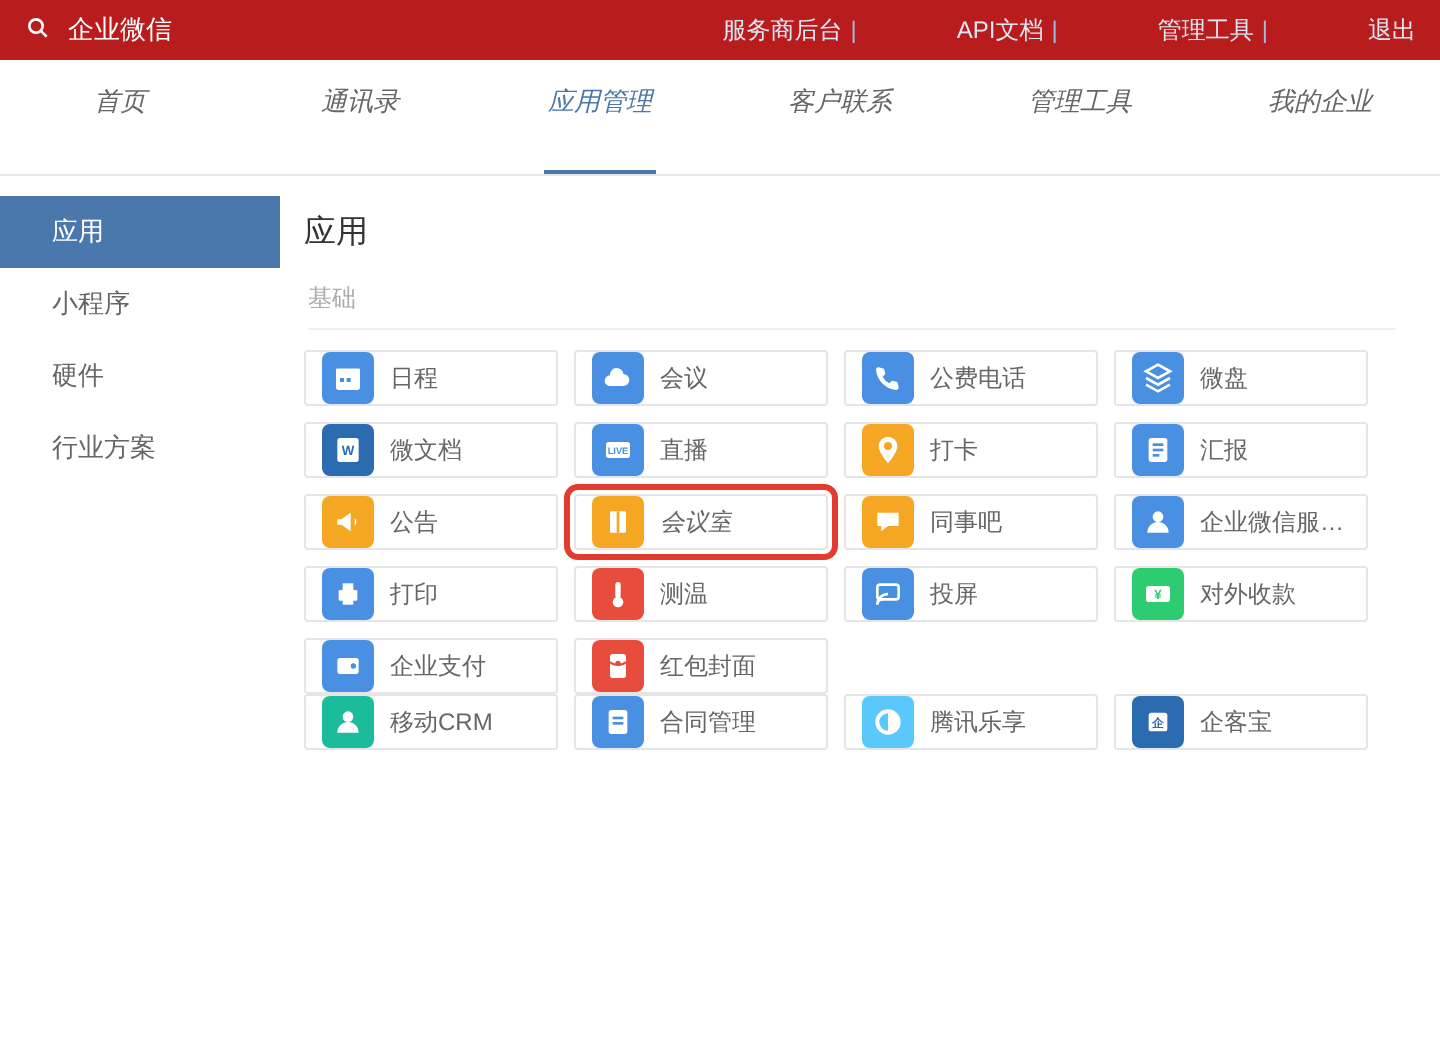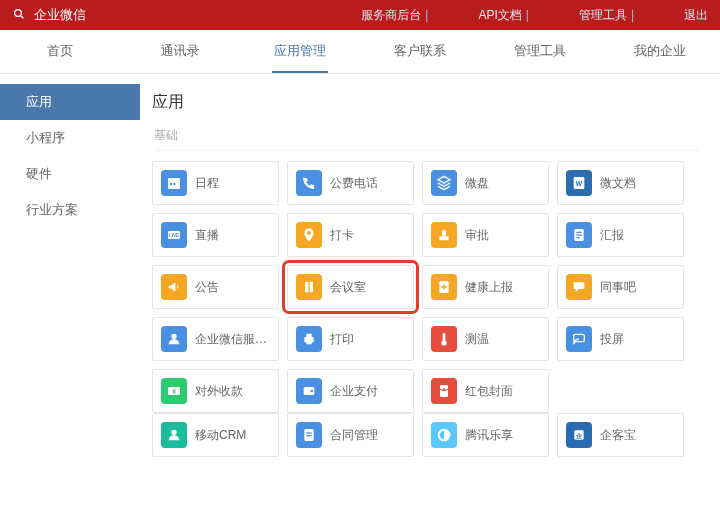--- a/index.html
+++ b/index.html
@@ -3,34 +3,34 @@
 <meta charset="utf-8">
 <style>
 * { margin: 0; padding: 0; box-sizing: border-box; }
 body { font-family: "Microsoft YaHei", "PingFang SC", sans-serif; font-size: 13px; color: #333; background: #fff; width: 720px; }
 .topbar { background: #b91c1c; height: 30px; display: flex; align-items: center; padding: 0 12px; justify-content: space-between; }
 .brand { display: flex; align-items: center; gap: 6px; color: #fff; font-size: 13px; }
 .brand-icon { width: 16px; height: 16px; }
 .toplinks { display: flex; gap: 4px; align-items: center; color: #dfe9f5; font-size: 12px; }
 .toplinks a { color: #dfe9f5; text-decoration: none; cursor: pointer; margin-left: 46px; }
 .toplinks .sep { color: #9fbcdc; }
-.navbar { display: flex; border-bottom: 1px solid #e7e7e7; height: 44px; }
+.navbar { display: flex; border-bottom: 1px solid #e7e7e7; height: 58px; font-style: italic; }
 .nav-item { flex: 1; text-align: center; line-height: 42px; font-size: 13px; color: #666; cursor: pointer; position: relative; }
 .nav-item.active { color: #4a77ac; }
 .nav-item.active::after { content: ""; position: absolute; left: 50%; transform: translateX(-50%); bottom: 0; width: 56px; height: 2px; background: #4a77ac; }
 .wrap { display: flex; }
 .sidebar { width: 140px; padding-top: 10px; }
 .side-item { height: 36px; line-height: 36px; padding-left: 26px; font-size: 13px; color: #666; cursor: pointer; }
 .side-item.active { background: #4a77ac; color: #fff; }
 .main { flex: 1; padding: 18px 22px 0 12px; }
 .page-title { font-size: 16px; color: #333; margin-bottom: 12px; }
 .section-label { font-size: 12px; color: #aaa; margin: 14px 0 10px 2px; border-bottom: 1px solid #eee; padding-bottom: 6px; }
 .grid { display: flex; flex-wrap: wrap; gap: 8px; }
-.card { width: 127px; height: 44px; border: 1px solid #e5e5e5; border-radius: 2px; display: flex; align-items: center; gap: 8px; padding: 0 8px; cursor: pointer; background: #fff; }
-.card.highlight { outline: 3px solid #e33b2e; outline-offset: 2px; }
+.card { width: 127px; height: 28px; border: 1px solid #e5e5e5; border-radius: 2px; display: flex; align-items: center; gap: 8px; padding: 0 8px; cursor: pointer; background: #fff; }
+.card.highlight { outline: 3px solid #e33b2e; outline-offset: 2px; font-style: italic; }
 .icon { width: 26px; height: 26px; border-radius: 4px; display: flex; align-items: center; justify-content: center; flex-shrink: 0; }
 .icon svg { width: 16px; height: 16px; fill: #fff; }
 .label { font-size: 12px; color: #666; white-space: nowrap; overflow: hidden; text-overflow: ellipsis; }
 .c-blue { background: #4a90e2; }
 .c-orange { background: #f5a623; }
 .c-green { background: #2ecc71; }
 .c-red { background: #e74c3c; }
 .c-teal { background: #1abc9c; }
 .c-lblue { background: #5ac8fa; }
 .c-dblue { background: #2b6cb0; }
@@ -82,20 +82,28 @@
             <div class="icon c-blue">
               <svg viewBox="0 0 24 24">
                 <use href="#i-calendar"></use>
               </svg>
             </div>
             <div class="label">日程</div>
           </div>
           <div class="card">
             <div class="icon c-blue">
               <svg viewBox="0 0 24 24">
+                <use href="#i-cloud"></use>
+              </svg>
+            </div>
+            <div class="label">会议</div>
+          </div>
+          <div class="card">
+            <div class="icon c-blue">
+              <svg viewBox="0 0 24 24">
                 <use href="#i-phone"></use>
               </svg>
             </div>
             <div class="label">公费电话</div>
           </div>
           <div class="card">
             <div class="icon c-blue">
               <svg viewBox="0 0 24 24">
                 <use href="#i-disk"></use>
               </svg>
@@ -118,28 +126,20 @@
             </div>
             <div class="label">直播</div>
           </div>
           <div class="card">
             <div class="icon c-orange">
               <svg viewBox="0 0 24 24">
                 <use href="#i-pin"></use>
               </svg>
             </div>
             <div class="label">打卡</div>
-          </div>
-          <div class="card">
-            <div class="icon c-orange">
-              <svg viewBox="0 0 24 24">
-                <use href="#i-stamp"></use>
-              </svg>
-            </div>
-            <div class="label">审批</div>
           </div>
           <div class="card">
             <div class="icon c-blue">
               <svg viewBox="0 0 24 24">
                 <use href="#i-report"></use>
               </svg>
             </div>
             <div class="label">汇报</div>
           </div>
           <div class="card">
@@ -150,28 +150,20 @@
             </div>
             <div class="label">公告</div>
           </div>
           <div class="card highlight">
             <div class="icon c-orange">
               <svg viewBox="0 0 24 24">
                 <use href="#i-door"></use>
               </svg>
             </div>
             <div class="label">会议室</div>
-          </div>
-          <div class="card">
-            <div class="icon c-orange">
-              <svg viewBox="0 0 24 24">
-                <use href="#i-health"></use>
-              </svg>
-            </div>
-            <div class="label">健康上报</div>
           </div>
           <div class="card">
             <div class="icon c-orange">
               <svg viewBox="0 0 24 24">
                 <use href="#i-chat"></use>
               </svg>
             </div>
             <div class="label">同事吧</div>
           </div>
           <div class="card">

